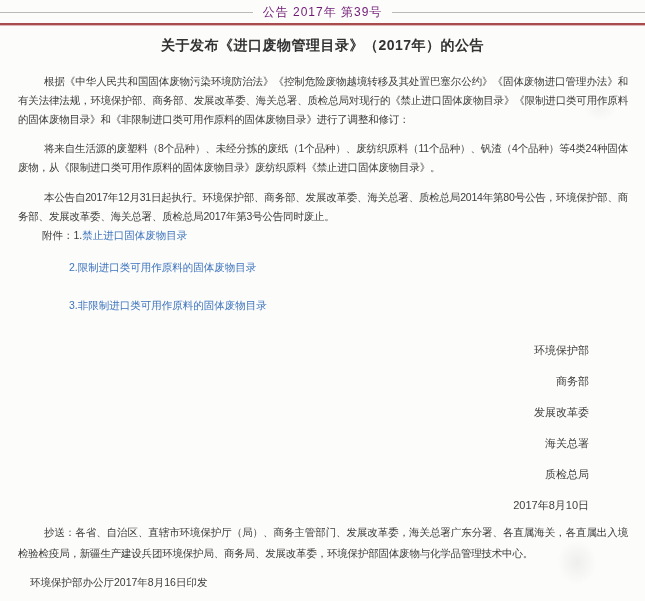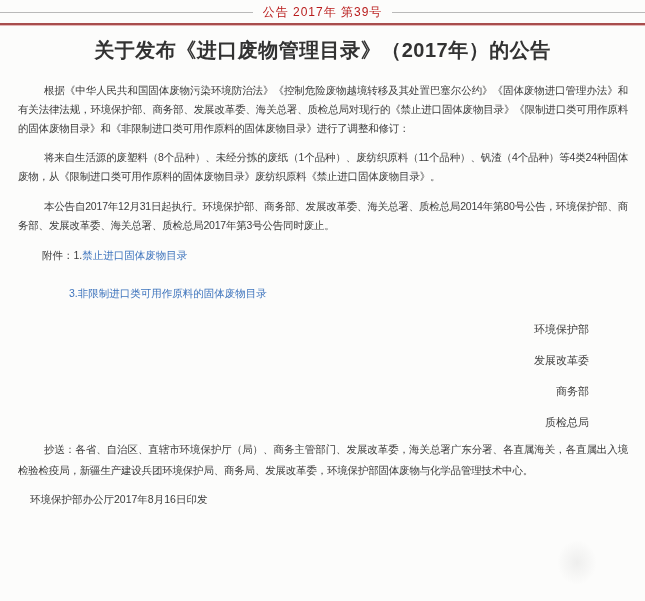--- a/index.html
+++ b/index.html
@@ -25,33 +25,33 @@
   }
   .header-line {
     flex: 1;
     height: 1px;
     background: #b9b9b9;
   }
   .doc-number {
     padding: 0 10px;
     font-size: 12px;
     letter-spacing: 1px;
-    color: #b91c1c;
+    color: #701a75;
     white-space: nowrap;
   }
   .red-rule {
     margin-top: 3px;
     height: 2px;
     background: #a84d4d;
     border-bottom: 1px solid #e3b6b6;
   }
   .doc-title {
     margin-top: 11px;
     text-align: center;
-    font-size: 20px;
+    font-size: 14px;
     font-weight: bold;
     color: #323232;
     letter-spacing: 0.5px;
   }
   
   .body-area {
     padding: 0 17px 0 18px;
     font-size: 10.5px;
   }
   .para {
@@ -63,39 +63,39 @@
     color: #3c3c3c;
   }
   .para.p1 { margin-top: 17px; }
   .para.p2 { margin-top: 10px; }
   .para.p3 { margin-top: 11px; }
   .para.p4 { margin-top: 10px; }
   .attach-line {
     line-height: 19px;
     white-space: nowrap;
   }
-  .attach-first { margin-top: 11px; padding-left: 24px; }
+  .attach-first { padding-left: 24px; }
   .attach-sub   { margin-left: 51px; }
   .attach-sub.a2 { margin-top: 13px; }
   .attach-sub.a3 { margin-top: 19px; }
   .att-label, .att-num { color: #3c3c3c; }
   .doc-link {
     color: #3e74bd;
     text-decoration: none;
     cursor: pointer;
   }
   
   .sig-block {
     text-align: right;
     padding-right: 39px;
     font-size: 11px;
     color: #414141;
   }
   .sig-line { line-height: 19px; margin-top: 12px; }
-  .sig-line.first { margin-top: 17px; }
+  .sig-line.first { margin-top: 26px; }
   .sig-date { line-height: 19px; margin-top: 12px; }
   
   .cc-para {
     margin: 7px 0 0 0;
     padding: 0 17px 0 18px;
     text-indent: 26px;
     font-size: 10.5px;
     line-height: 21px;
     text-align: justify;
     letter-spacing: -0.2px;
@@ -138,29 +138,34 @@
   <div class="doc-title">关于发布《进口废物管理目录》（2017年）的公告</div>
 
   <div class="body-area">
     <p class="para p1">根据《中华人民共和国固体废物污染环境防治法》《控制危险废物越境转移及其处置巴塞尔公约》《固体废物进口管理办法》和有关法律法规，环境保护部、商务部、发展改革委、海关总署、质检总局对现行的《禁止进口固体废物目录》《限制进口类可用作原料的固体废物目录》和《非限制进口类可用作原料的固体废物目录》进行了调整和修订：</p>
     <p class="para p2">将来自生活源的废塑料（8个品种）、未经分拣的废纸（1个品种）、废纺织原料（11个品种）、钒渣（4个品种）等4类24种固体废物，从《限制进口类可用作原料的固体废物目录》废纺织原料《禁止进口固体废物目录》。</p>
     <p class="para p3">本公告自2017年12月31日起执行。环境保护部、商务部、发展改革委、海关总署、质检总局2014年第80号公告，环境保护部、商务部、发展改革委、海关总署、质检总局2017年第3号公告同时废止。</p>
 
     <div class="attach-line attach-first">
       <span class="att-label">附件：</span><span class="att-num">1.</span><a class="doc-link">禁止进口固体废物目录</a>
     </div>
+    <div class="attach-line attach-sub a2">
+      <a class="doc-link"><span>2.</span><span>限制进口类可用作原料的固体废物目录</span></a>
+    </div>
     <div class="attach-line attach-sub a3">
       <a class="doc-link"><span>3.</span><span>非限制进口类可用作原料的固体废物目录</span></a>
     </div>
 
     <div class="sig-block">
       <div class="sig-line first">环境保护部</div>
+      <div class="sig-line">商务部</div>
       <div class="sig-line">发展改革委</div>
-      <div class="sig-line">商务部</div>
+      <div class="sig-line">海关总署</div>
       <div class="sig-line">质检总局</div>
+      <div class="sig-date">2017年8月10日</div>
     </div>
   </div>
 
   <p class="cc-para">抄送：各省、自治区、直辖市环境保护厅（局）、商务主管部门、发展改革委，海关总署广东分署、各直属海关，各直属出入境检验检疫局，新疆生产建设兵团环境保护局、商务局、发展改革委，环境保护部固体废物与化学品管理技术中心。</p>
   <div class="imprint">环境保护部办公厅2017年8月16日印发</div>
 
   <div class="smudge smudge-1"></div>
   <div class="smudge smudge-2"></div>
 </div>
 

